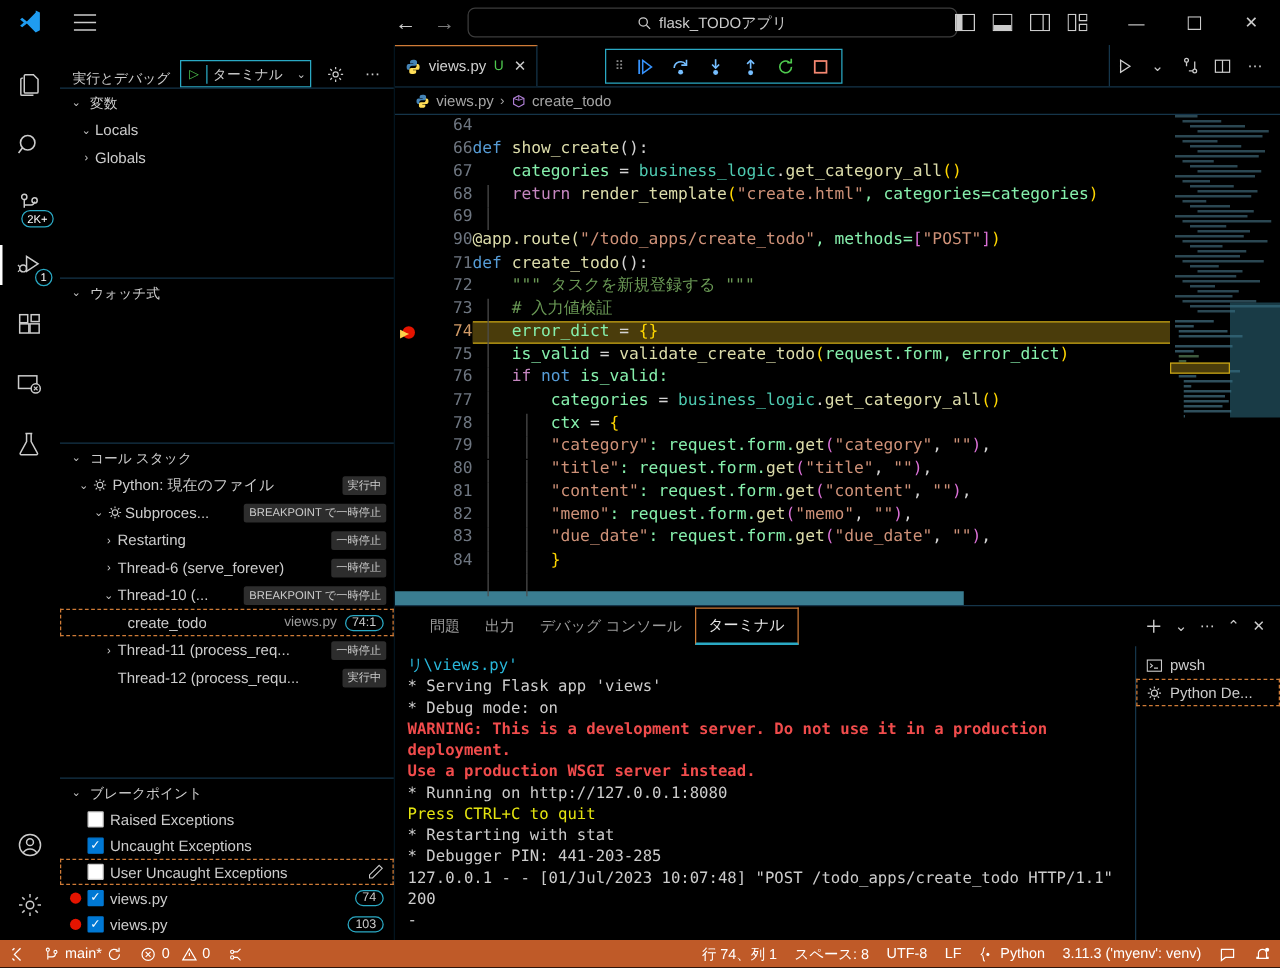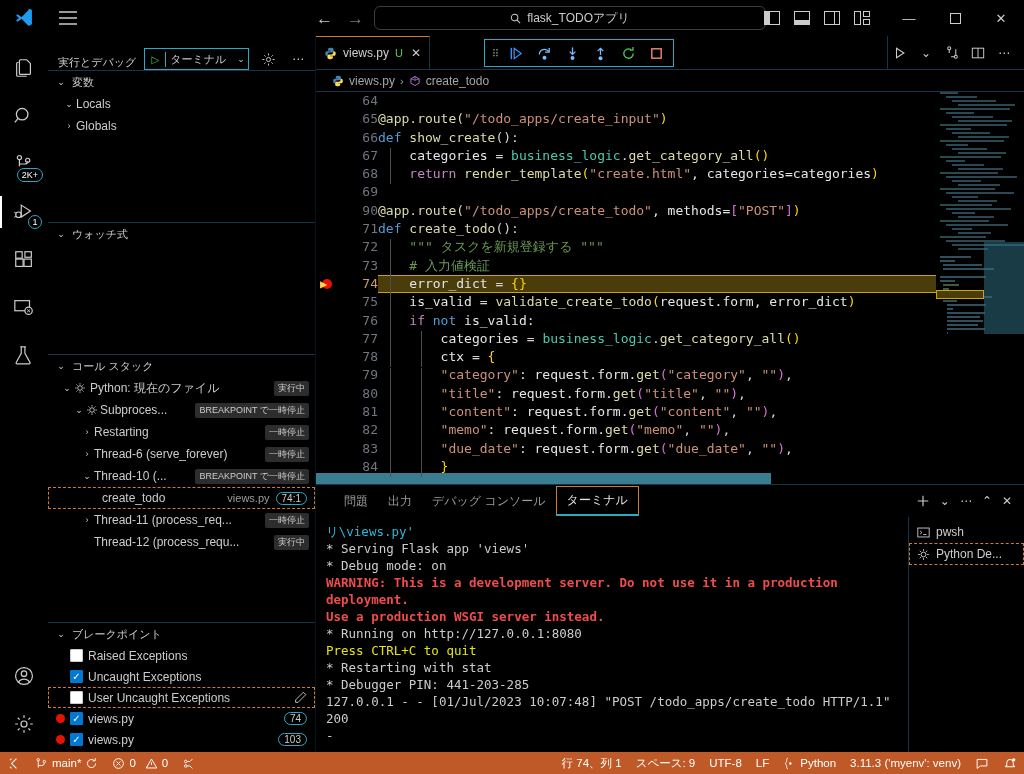--- a/index.html
+++ b/index.html
@@ -142,21 +142,21 @@
                width:10px; height:10px; border-radius:50%; background:#e51400; }
   .cur-arrow { position:absolute; left:4px; top:50%; transform:translateY(-50%);
                color:#ffd24a; font-size:12px; line-height:1; }
 
   
   .k  { color:#569cd6; }   
   .kw { color:#c586c0; }   
   .fn { color:#dcdcaa; }
   .st { color:#ce9178; }
   .cm { color:#6a9955; }
-  .va { color:#e5e5e5; }
+  .va { color:#86efac; }
   .ty { color:#4ec9b0; }
   .op { color:#d4d4d4; }
   .br1 { color:#ffd700; }
   .br2 { color:#da70d6; }
 
   .minimap { width: 88px; flex:0 0 88px; position:relative; background:#000; overflow:hidden; }
   .mm-line { position:absolute; height:2px; background:#2c4a52; }
   .mm-cur { position:absolute; left:0; width:48px; height:9px; background:#4a3c0b; border:1px solid #c8a415; }
   .mm-slider { position:absolute; right:0; width:40px; background:#2e6b80; opacity:.55; }
   .hscroll { position:absolute; left:0; bottom:0; height:11px; background:#3a7d91; }
@@ -588,24 +588,20 @@
         <span>create_todo</span>
       </div>
 
       <div class="codewrap">
         <div class="codescroll">
           <table class="code">
               <tbody id="code-body">
                 <tr>
                   <td class="gutter">64</td>
                   <td class="codecell">&nbsp;</td>
-                </tr>
-                <tr>
-                  <td class="gutter">65</td>
-                  <td class="codecell"><span class="fn">@app.route(</span><span class="st">"/todo_apps/create_input"</span><span class="br1">)</span></td>
                 </tr>
                 <tr>
                   <td class="gutter">66</td>
                   <td class="codecell"><span class="k">def </span><span class="fn">show_create</span><span class="op">():</span></td>
                 </tr>
                 <tr>
                   <td class="gutter">67</td>
                   <td class="codecell"><span class="va">    categories </span><span class="op">= </span><span class="ty">business_logic</span><span class="op">.</span><span class="fn">get_category_all</span><span class="br1">()</span></td>
                 </tr>
                 <tr>
@@ -857,21 +853,21 @@
     </div>
     <div class="sb-item">
       <svg width="14" height="13" viewBox="0 0 16 16">
           <circle cx="4" cy="11" r="1.6" fill="none" stroke="#fff" stroke-width="1.1"></circle>
           <circle cx="4" cy="5.5" r="1.6" fill="none" stroke="#fff" stroke-width="1.1"></circle>
           <path d="M5.8 5.5h3.4l3-3M5.8 11h3.4l3 3" fill="none" stroke="#fff" stroke-width="1.1"></path>
         </svg>
     </div>
     <div class="sb-right">
       <div class="sb-item">行 74、列 1</div>
-      <div class="sb-item">スペース: 9</div>
+      <div class="sb-item">スペース: 8</div>
       <div class="sb-item">UTF-8</div>
       <div class="sb-item">LF</div>
       <div class="sb-item">
         <svg width="13" height="13" viewBox="0 0 16 16">
             <path d="M6 1.5C4.5 1.5 4.5 3 4.5 4.5S4 7 2.5 8c1.5 1 2 2 2 3.5S4.5 14.5 6 14.5" fill="none" stroke="#fff" stroke-width="1.1"></path>
             <circle cx="9" cy="8" r="1.5" fill="#fff"></circle>
           </svg>
         <span>Python</span>
       </div>
       <div class="sb-item">3.11.3 ('myenv': venv)</div>

